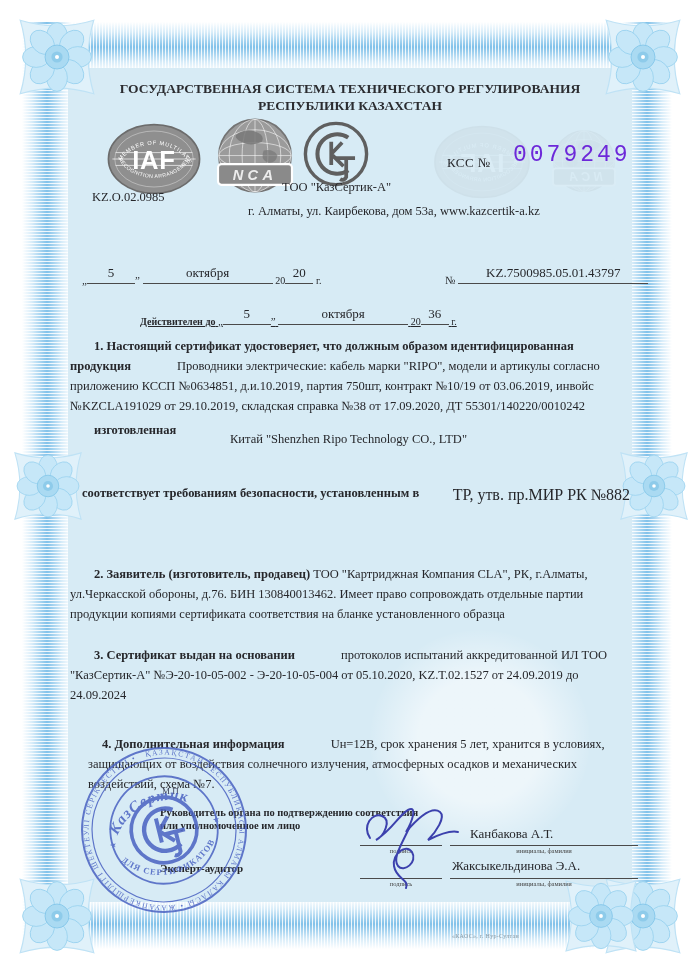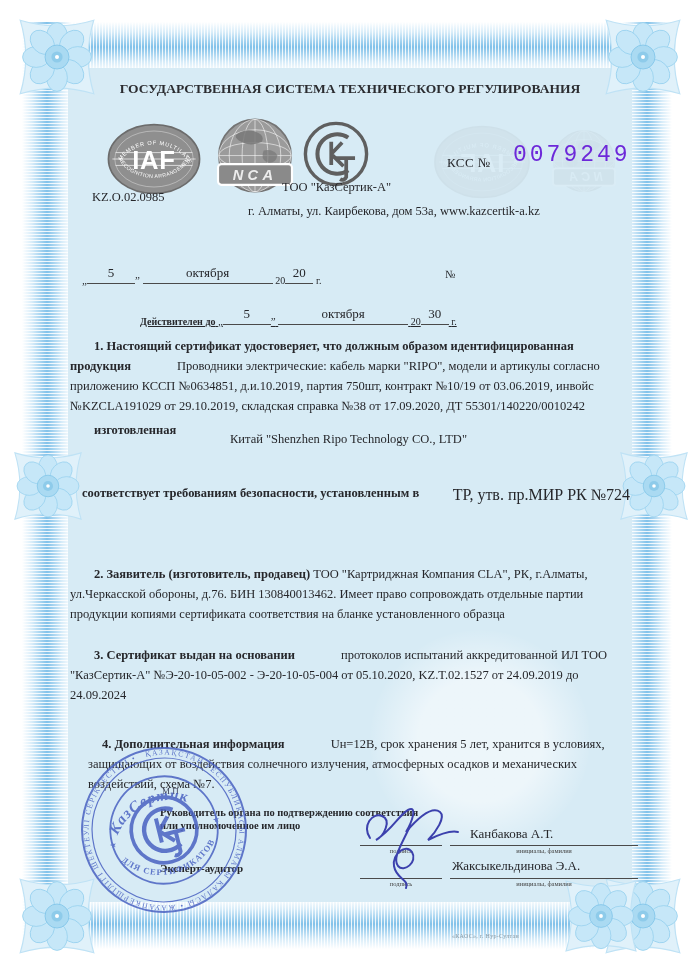--- a/index.html
+++ b/index.html
@@ -157,20 +157,21 @@
     </svg>
   <svg class="rosette" style="left:563px;top:878px" width="76" height="76">
       <use href="#rosette"></use>
     </svg>
 
   <div class="inner"></div>
   <div class="watermark-circle"></div>
 
   <div class="txt gov-title">
     <div>ГОСУДАРСТВЕННАЯ СИСТЕМА ТЕХНИЧЕСКОГО РЕГУЛИРОВАНИЯ</div>
+    <div>РЕСПУБЛИКИ КАЗАХСТАН</div>
   </div>
 
   <svg class="logo" style="left:106px;top:122px" width="96" height="74">
       <use href="#iafmark"></use>
     </svg>
   <svg class="logo" style="left:212px;top:116px" width="86" height="86">
       <use href="#ncamark"></use>
     </svg>
   <svg class="logo" style="left:302px;top:120px;color:#5f5f5f" width="68" height="68">
       <use href="#ktmark"></use>
@@ -191,37 +192,38 @@
 
 
   <div class="txt date-row">
     <span class="q">„</span><span class="blank w48"><i class="fill">5</i></span><span class="q">”</span>
     <span class="blank w130"><i class="fill">октября</i></span>
     <span class="pref">20</span><span class="blank w28"><i class="fill">20</i></span>
     <span class="pref">г.</span>
   </div>
   <div class="txt no-row">
     <span>№</span>
+    <span class="blank w190"><i class="fill">KZ.7500985.05.01.43797</i></span>
   </div>
   <div class="txt valid-row">
     <span class="lbl">Действителен до</span>
     <span class="q">„</span><span class="blank w48"><i class="fill">5</i></span><span class="q">”</span>
     <span class="blank w130"><i class="fill">октября</i></span>
-    <span class="pref">20</span><span class="blank w28"><i class="fill">30</i></span>
+    <span class="pref">20</span><span class="blank w28"><i class="fill">36</i></span>
     <span class="pref">г.</span>
   </div>
 
   <p class="txt sec s1"><b>1. Настоящий сертификат удостоверяет, что должным образом идентифицированная продукция</b><span class="gap"></span><span>Проводники электрические: кабель марки "RIPO", модели и артикулы согласно приложению КССП №0634851, д.и.10.2019, партия 750шт, контракт №10/19 от 03.06.2019, инвойс №KZCLA191029 от 29.10.2019, складская справка №38 от 17.09.2020, ДТ 55301/140220/0010242</span></p>
 
   <div class="txt made-lbl">изготовленная</div>
   <div class="txt made-val">Китай "Shenzhen Ripo Technology CO., LTD"</div>
 
   <div class="txt conf-row">
     <b>соответствует требованиям безопасности, установленным в</b>
-    <span>ТР, утв. пр.МИР РК №724</span>
+    <span>ТР, утв. пр.МИР РК №882</span>
   </div>
 
   <p class="txt sec s2"><b>2. Заявитель (изготовитель, продавец)</b> <span>ТОО "Картриджная  Компания  CLA", РК, г.Алматы, ул.Черкасской обороны, д.76. БИН 130840013462. Имеет право сопровождать отдельные партии продукции копиями сертификата соответствия на бланке установленного образца</span></p>
 
   <p class="txt sec s3"><b>3. Сертификат выдан на основании</b><span class="gap"></span><span>протоколов испытаний аккредитованной ИЛ ТОО "КазСертик-А" №Э-20-10-05-002 - Э-20-10-05-004 от 05.10.2020, KZ.T.02.1527 от 24.09.2019 до 24.09.2024</span></p>
 
   <p class="txt sec s4"><b>4. Дополнительная информация</b><span class="gap"></span><span>Uн=12В, срок хранения 5 лет, хранится в условиях, защищающих от воздействия солнечного излучения, атмосферных осадков и механических воздействий, схема №7.</span></p>
 
   <div class="txt mp">М.П</div>
 

